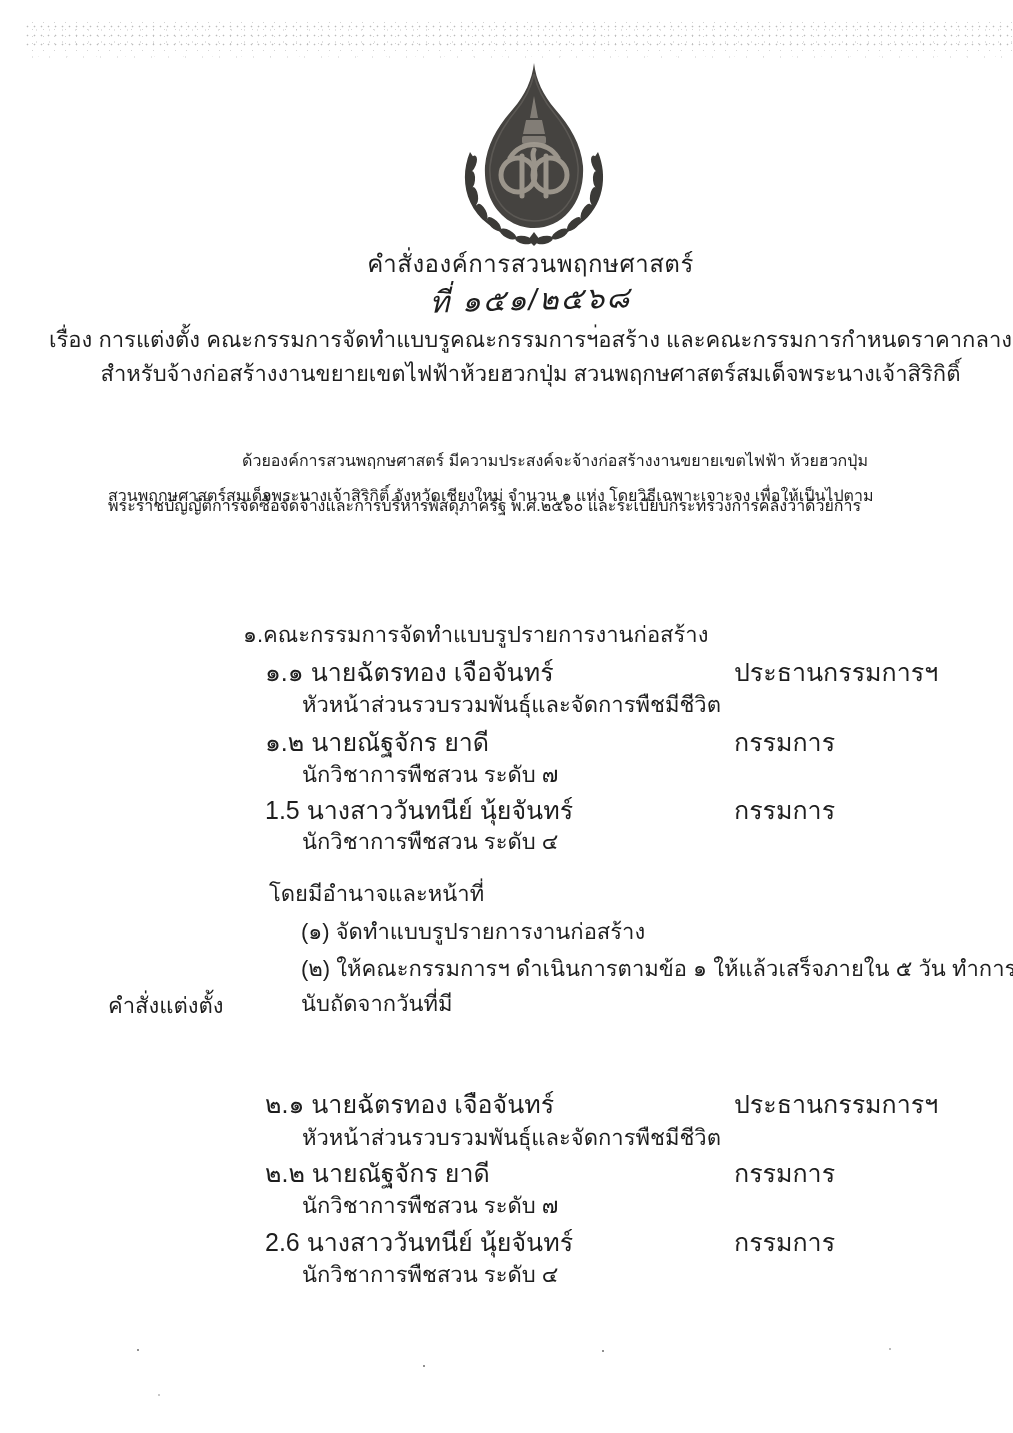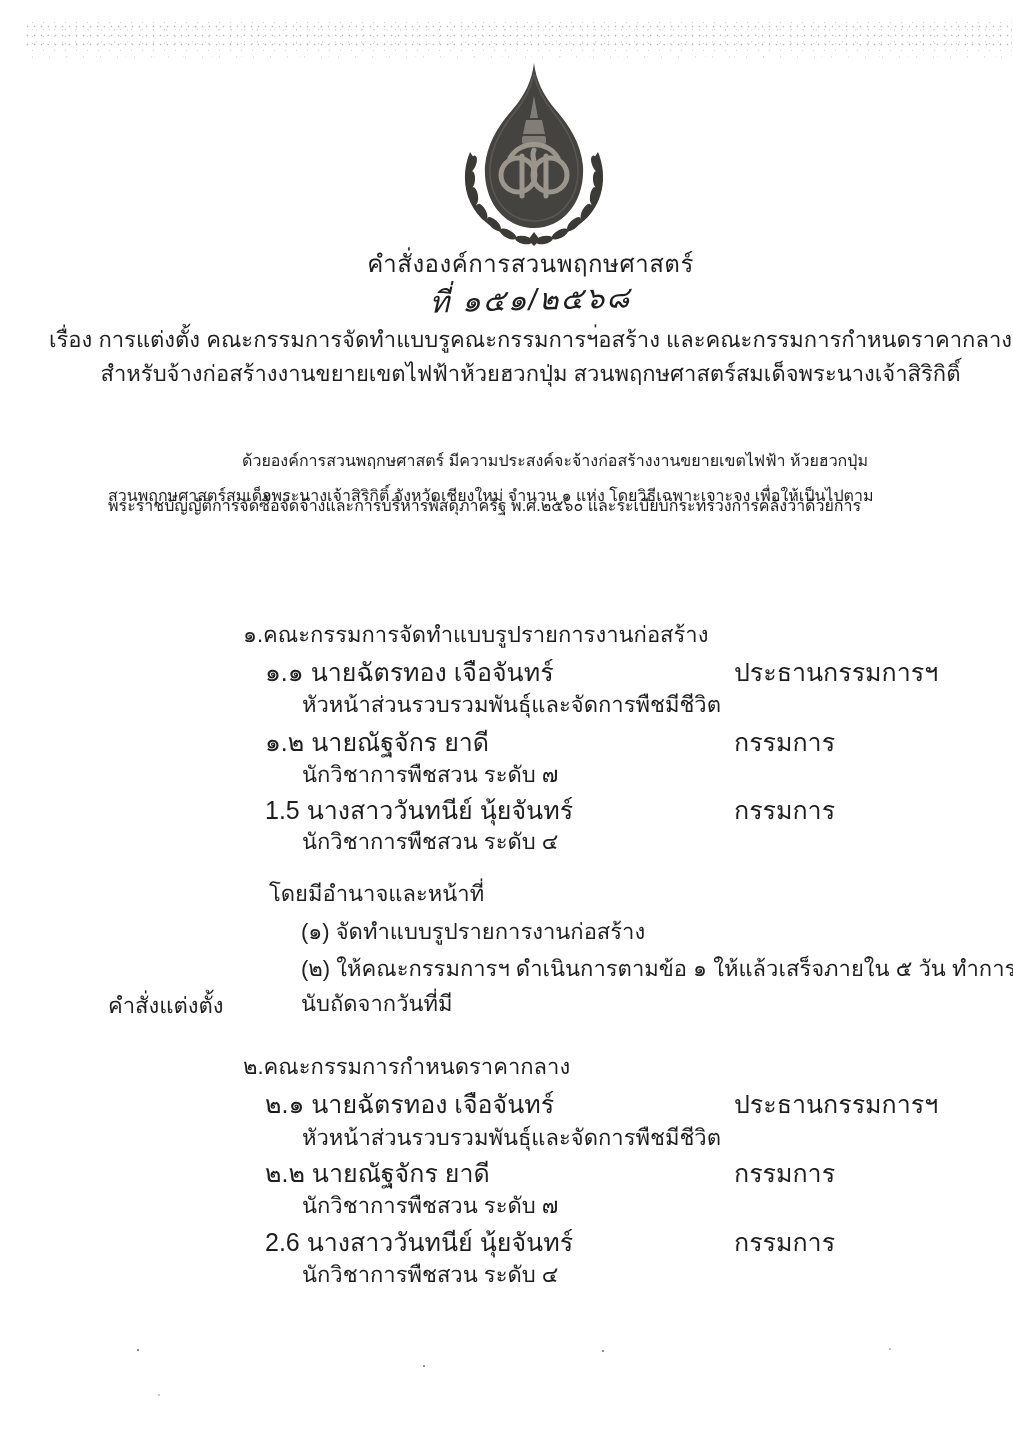--- a/index.html
+++ b/index.html
@@ -159,21 +159,20 @@
     <span>1.5</span><span> </span><span>นางสาววันทนีย์ นุ้ยจันทร์</span>
     <span class="member-role">กรรมการ</span>
   </div>
   <div class="member-pos abs" style="top:824px">นักวิชาการพืชสวน ระดับ ๔</div>
 
   <div class="abs txt" style="left:245px; top:876px">โดยมีอำนาจและหน้าที่</div>
   <div class="abs txt" style="left:277px; top:914px">(๑) จัดทำแบบรูปรายการงานก่อสร้าง</div>
   <div class="abs txt" style="left:277px; top:951px">(๒) ให้คณะกรรมการฯ ดำเนินการตามข้อ ๑ ให้แล้วเสร็จภายใน ๕ วัน ทำการ นับถัดจากวันที่มี</div>
   <div class="abs txt" style="left:84px; top:988px">คำสั่งแต่งตั้ง</div>
 
-  <div class="abs txt" style="left:219px; top:1049px">๒.คณะกรรมการกำหนดราคากลาง</div>
 
   <div class="member-row" style="top:1084px">
     <span>๒.๑</span><span> </span><span>นายฉัตรทอง  เจือจันทร์</span>
     <span class="member-role">ประธานกรรมการฯ</span>
   </div>
   <div class="member-pos abs" style="top:1120px">หัวหน้าส่วนรวบรวมพันธุ์และจัดการพืชมีชีวิต</div>
 
   <div class="member-row" style="top:1153px">
     <span>๒.๒</span><span> </span><span>นายณัฐจักร ยาดี</span>
     <span class="member-role">กรรมการ</span>

